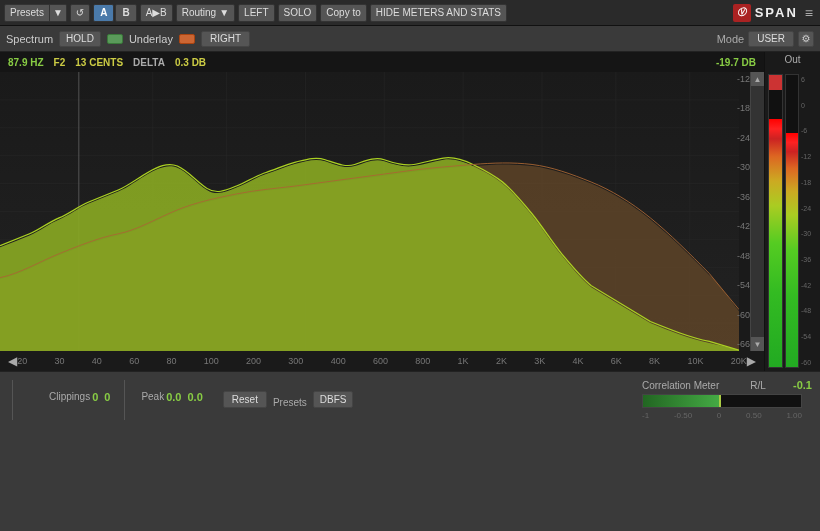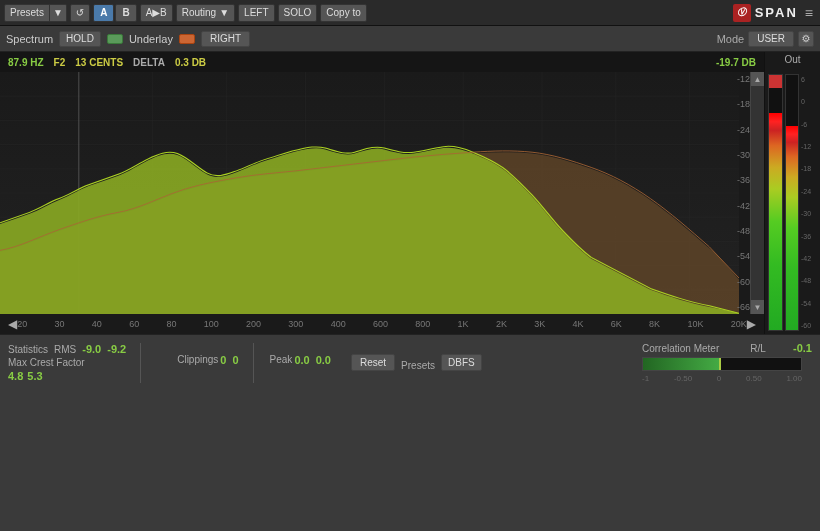--- a/index.html
+++ b/index.html
@@ -397,20 +397,21 @@
   <div class="toolbar-btn">A▶B</div>
 
   <div class="routing-btn">
     <span>Routing</span>
     <span>▼</span>
   </div>
 
   <div class="toolbar-btn">LEFT</div>
   <div class="toolbar-btn">SOLO</div>
   <div class="toolbar-btn">Copy to</div>
+  <div class="toolbar-btn">HIDE METERS AND STATS</div>
 
   <div class="span-logo">
     <div class="span-logo-icon">
       <span>Ⓥ</span>
     </div>
     <span class="span-text">SPAN</span>
     <span class="menu-icon">≡</span>
   </div>
 </div>
 
@@ -422,21 +423,21 @@
   <div class="orange-dot"></div>
   <div class="right-btn">RIGHT</div>
 
   <div class="mode-section">
     <span class="mode-label">Mode</span>
     <div class="user-btn">USER</div>
     <div class="gear-icon">⚙</div>
   </div>
 </div>
 
-<div style="display:flex; height: 282px;">
+<div style="display:flex; height: 319px;">
 
   <div class="spectrum-container">
 
     <div class="spectrum-info">
       <span class="info-val green">
         <span>87.9</span> <span>HZ</span>
       </span>
       <span class="info-val highlight">F2</span>
       <span class="info-val highlight">
         <span>13</span> <span>CENTS</span>
@@ -665,35 +666,20 @@
         <span style="color:#666; font-size:7px;">-48</span>
         <span style="color:#666; font-size:7px;">-54</span>
         <span style="color:#666; font-size:7px;">-60</span>
       </div>
     </div>
   </div>
 </div>
 
 <div class="stats-bar">
 
-  <div style="display:flex; flex-direction:column; gap:2px;">
-    <div style="display:flex; align-items:center; gap:6px;">
-      <span style="color:#aaa; font-size:10px;">Statistics</span>
-      <span style="color:#aaa; font-size:10px;">RMS</span>
-      <span style="color:#88cc44; font-size:11px; font-weight:bold;">-9.0</span>
-      <span style="color:#88cc44; font-size:11px; font-weight:bold;">-9.2</span>
-    </div>
-    <div style="display:flex; align-items:center; gap:4px;">
-      <span style="color:#aaa; font-size:10px;">Max Crest Factor</span>
-    </div>
-    <div style="display:flex; align-items:center; gap:4px;">
-      <span style="color:#88cc44; font-size:11px; font-weight:bold;">4.8</span>
-      <span style="color:#88cc44; font-size:11px; font-weight:bold;">5.3</span>
-    </div>
-  </div>
 
   <div class="stats-divider"></div>
 
   <div style="display:flex; flex-direction:row; gap:2px; margin-left:20px;">
     <div style="height:18px;"></div>
     <span style="color:#aaa; font-size:10px;">Clippings</span>
     <div style="display:flex; gap:6px;">
       <span style="color:#88cc44; font-size:11px; font-weight:bold;">0</span>
       <span style="color:#88cc44; font-size:11px; font-weight:bold;">0</span>
     </div>

